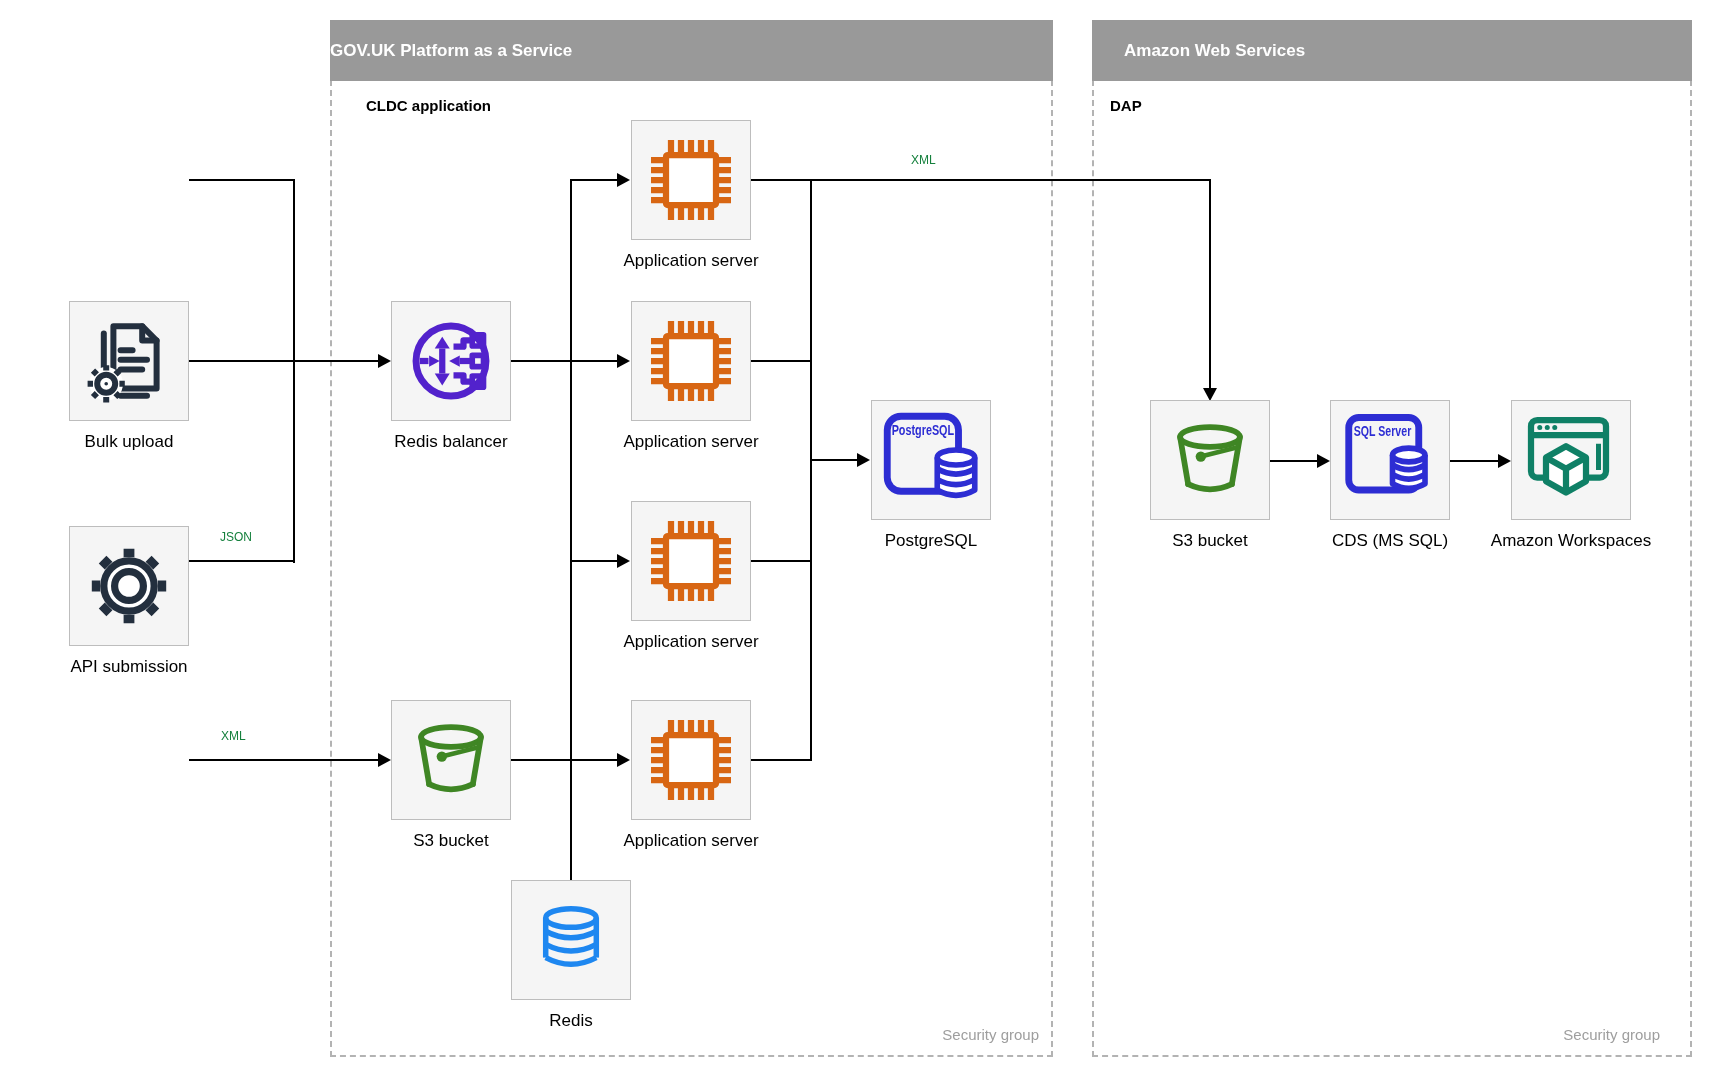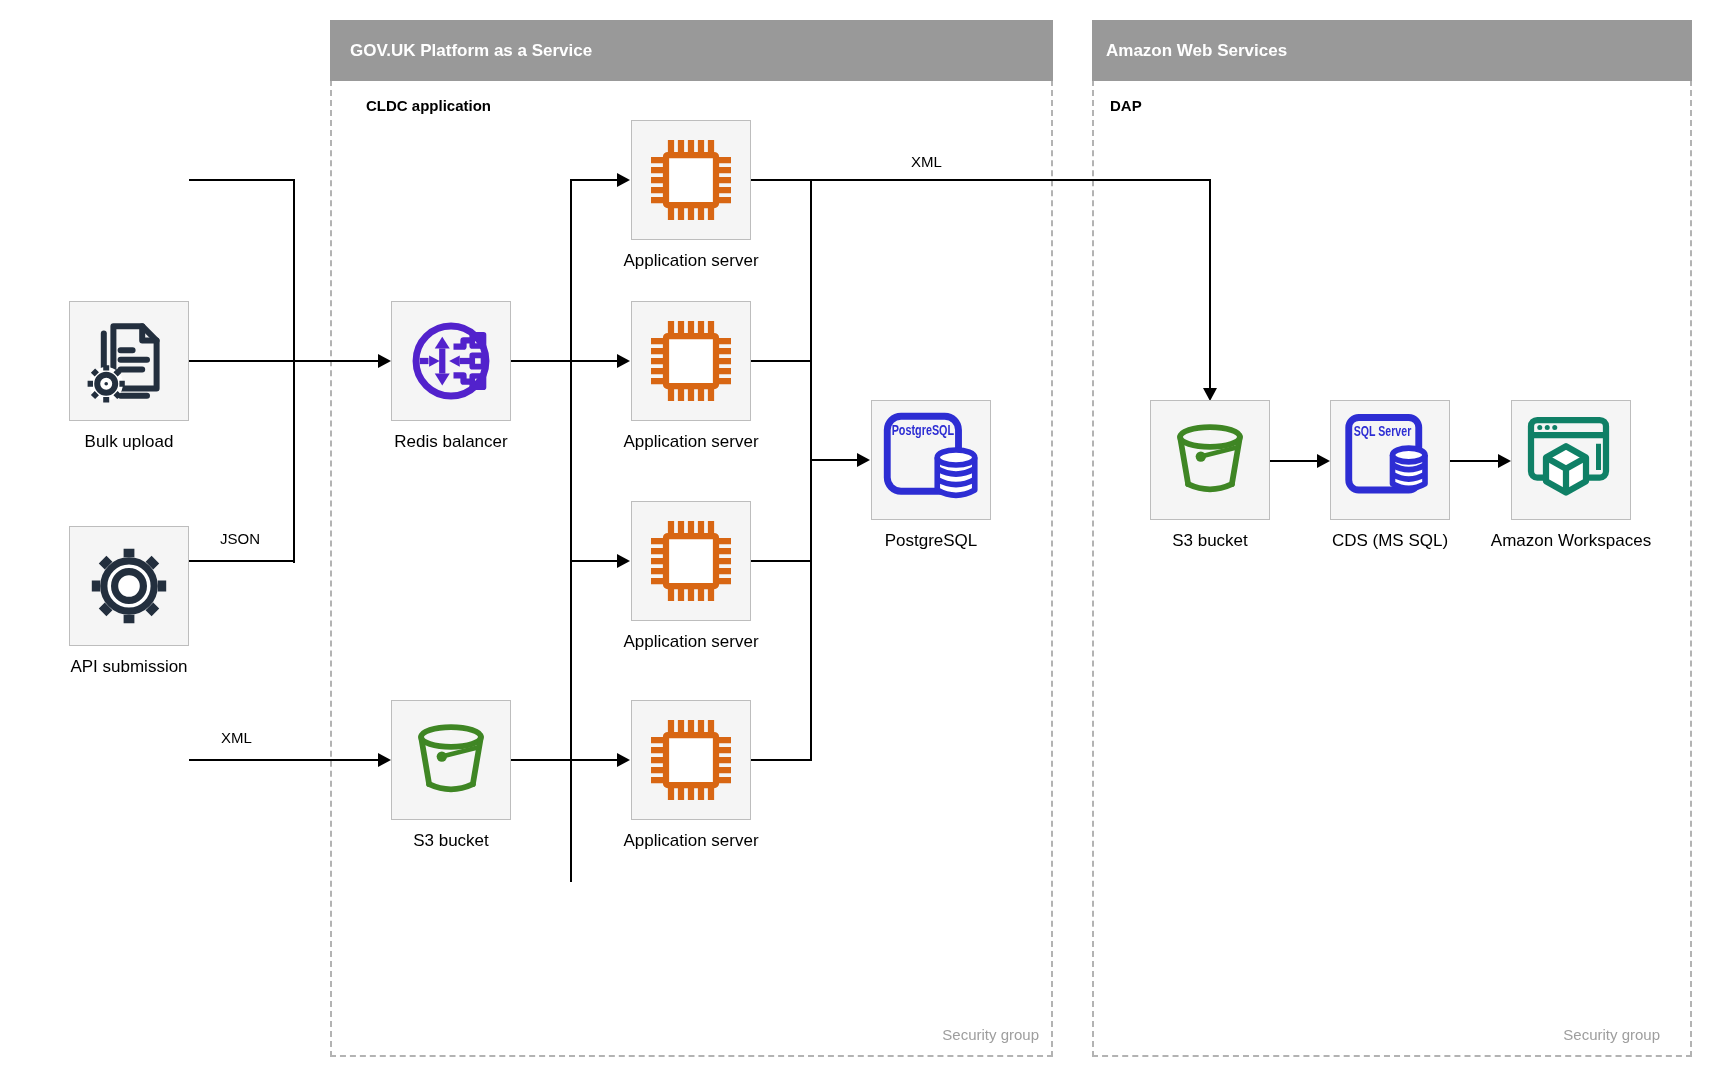--- a/index.html
+++ b/index.html
@@ -24,38 +24,38 @@
   .c-green{color:var(--green,#3f8624);} .c-purple{color:var(--purple,#5222cc);}
   .c-indigo{color:var(--indigo,#2d2dd3);} .c-redis{color:var(--redis-blue,#1e87f0);}
   .c-teal{color:var(--teal,#0f8066);}
   
   .edge-h{position:absolute;height:2px;background:var(--edge,#000);}
   .edge-v{position:absolute;width:2px;background:var(--edge,#000);}
   .ah-r{position:absolute;width:0;height:0;border-top:7px solid transparent;
         border-bottom:7px solid transparent;border-left:13px solid var(--edge,#000);}
   .ah-d{position:absolute;width:0;height:0;border-left:7px solid transparent;
         border-right:7px solid transparent;border-top:13px solid var(--edge,#000);}
-  .edge-label{position:absolute;font-size:15px;color:#000000;white-space:nowrap;}
+  .edge-label{position:absolute;font-size:12px;color:#15803d;white-space:nowrap;}
 </style>
 </head>
 <body>
 
 <div class="canvas">
 
   <div class="zone" style="left:330px;top:20px;width:723px;height:1037px">
     <div class="zone-header">
-      <span class="zone-title" style="padding-left:20px">GOV.UK Platform as a Service</span>
+      <span class="zone-title" style="">GOV.UK Platform as a Service</span>
     </div>
     <div class="zone-sublabel" style="left:34px">CLDC application</div>
     <div class="zone-footer" style="right:12px">Security group</div>
   </div>
 
   <div class="zone" style="left:1092px;top:20px;width:600px;height:1037px">
     <div class="zone-header">
-      <span class="zone-title" style="padding-left:14px">Amazon Web Services</span>
+      <span class="zone-title" style="padding-left:32px">Amazon Web Services</span>
     </div>
     <div class="zone-sublabel" style="left:16px">DAP</div>
     <div class="zone-footer" style="right:30px">Security group</div>
   </div>
 
   <div class="edge-h" style="left:189px;top:179px;width:105px"></div>
   <div class="edge-v" style="left:293px;top:179px;height:384px"></div>
   <div class="edge-h" style="left:189px;top:360px;width:189px"></div>
   <div class="ah-r" style="left:378px;top:354px"></div>
   <div class="edge-h" style="left:189px;top:560px;width:106px"></div>
@@ -198,20 +198,33 @@
   <div class="node" style="left:631px;top:700px">
     <span class="icon c-orange">
       <svg width="100" height="100" viewBox="0 0 80 80" fill="none" stroke="currentColor" stroke-width="5">
         <rect x="20" y="20" width="40" height="40" rx="1.5" fill="#fff"></rect>
         <path stroke-linecap="butt" d="M24 8 V20 M32 8 V20 M40 8 V20 M48 8 V20 M56 8 V20 M24 60 V72 M32 60 V72 M40 60 V72 M48 60 V72 M56 60 V72 M8 24 H20 M8 32 H20 M8 40 H20 M8 48 H20 M8 56 H20 M60 24 H72 M60 32 H72 M60 40 H72 M60 48 H72 M60 56 H72"></path>
       </svg>
     </span>
     <div class="node-label">Application server</div>
   </div>
 
+  <div class="node" style="left:511px;top:880px">
+    <span class="icon c-redis">
+      <svg width="88" height="88" viewBox="0 0 80 80" fill="none" stroke="currentColor" stroke-width="5">
+        <ellipse cx="40" cy="20" rx="23" ry="8.5"></ellipse>
+        <path d="M17 20 V56"></path>
+        <path d="M63 20 V56"></path>
+        <path d="M17 56 Q40 68 63 56"></path>
+        <path d="M17 32 Q40 44 63 32"></path>
+        <path d="M17 44 Q40 56 63 44"></path>
+      </svg>
+    </span>
+    <div class="node-label">Redis</div>
+  </div>
 
   <div class="node" style="left:871px;top:400px">
     <span class="icon c-indigo">
       <svg width="100" height="100" viewBox="0 0 80 80" fill="none" stroke="currentColor" stroke-width="5.5" stroke-linejoin="round">
         <rect x="5" y="5" width="57" height="60" rx="11"></rect>
         <text x="33.5" y="20" text-anchor="middle" font-size="11.5" font-weight="bold" textLength="50" lengthAdjust="spacingAndGlyphs" fill="currentColor" stroke="none">PostgreSQL</text>
         <g stroke-width="4.5">
           <path d="M45 38 V64 Q60 72.5 75 64 V38" fill="#fff"></path>
           <path d="M45 47 Q60 55.5 75 47"></path>
           <path d="M45 55.5 Q60 64 75 55.5"></path>

